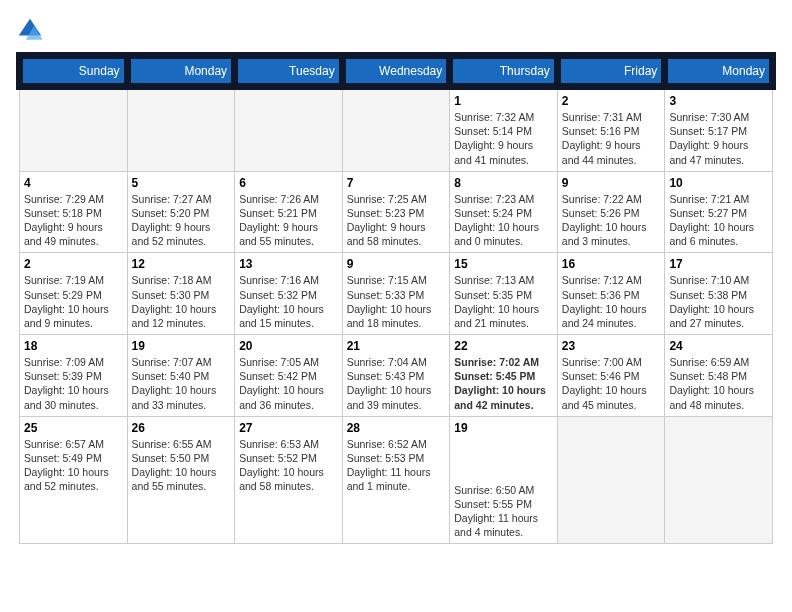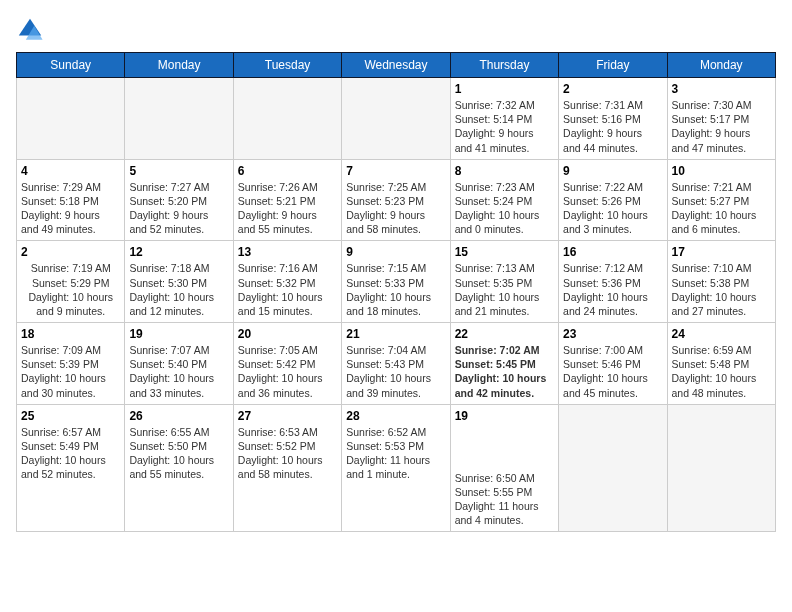--- a/index.html
+++ b/index.html
@@ -46,24 +46,24 @@
     }
     .calendar {
       width: 100%;
       border-collapse: collapse;
       font-size: 11px;
     }
     .calendar th {
       background: #1a6bbf;
       color: #fff;
       padding: 5px 4px;
-      text-align: center;
+      text-align: right;
       font-size: 12px;
       font-weight: normal;
-      border: 1px solid #0f172a;
+      border: 7px solid #0f172a;
     }
     .calendar td {
       border: 1px solid #ccc;
       vertical-align: top;
       padding: 4px;
       width: calc(100% / 7);
       min-height: 80px;
       background: #fff;
     }
     .calendar td.empty {
@@ -188,21 +188,21 @@
           <span class="day-number">10</span>
           <div class="day-info" style="white-space: pre-line;">Sunrise: 7:21 AM
 Sunset: 5:27 PM
 Daylight: 10 hours
 and 6 minutes.</div>
         </td>
       </tr>
       <tr>
         <td>
           <span class="day-number">2</span>
-          <div class="day-info" style="white-space: pre-line; text-align: center;">Sunrise: 7:19 AM
+          <div class="day-info" style="white-space: pre-line;">Sunrise: 7:19 AM
 Sunset: 5:29 PM
 Daylight: 10 hours
 and 9 minutes.</div>
         </td>
         <td>
           <span class="day-number">12</span>
           <div class="day-info" style="white-space: pre-line;">Sunrise: 7:18 AM
 Sunset: 5:30 PM
 Daylight: 10 hours
 and 12 minutes.</div>

